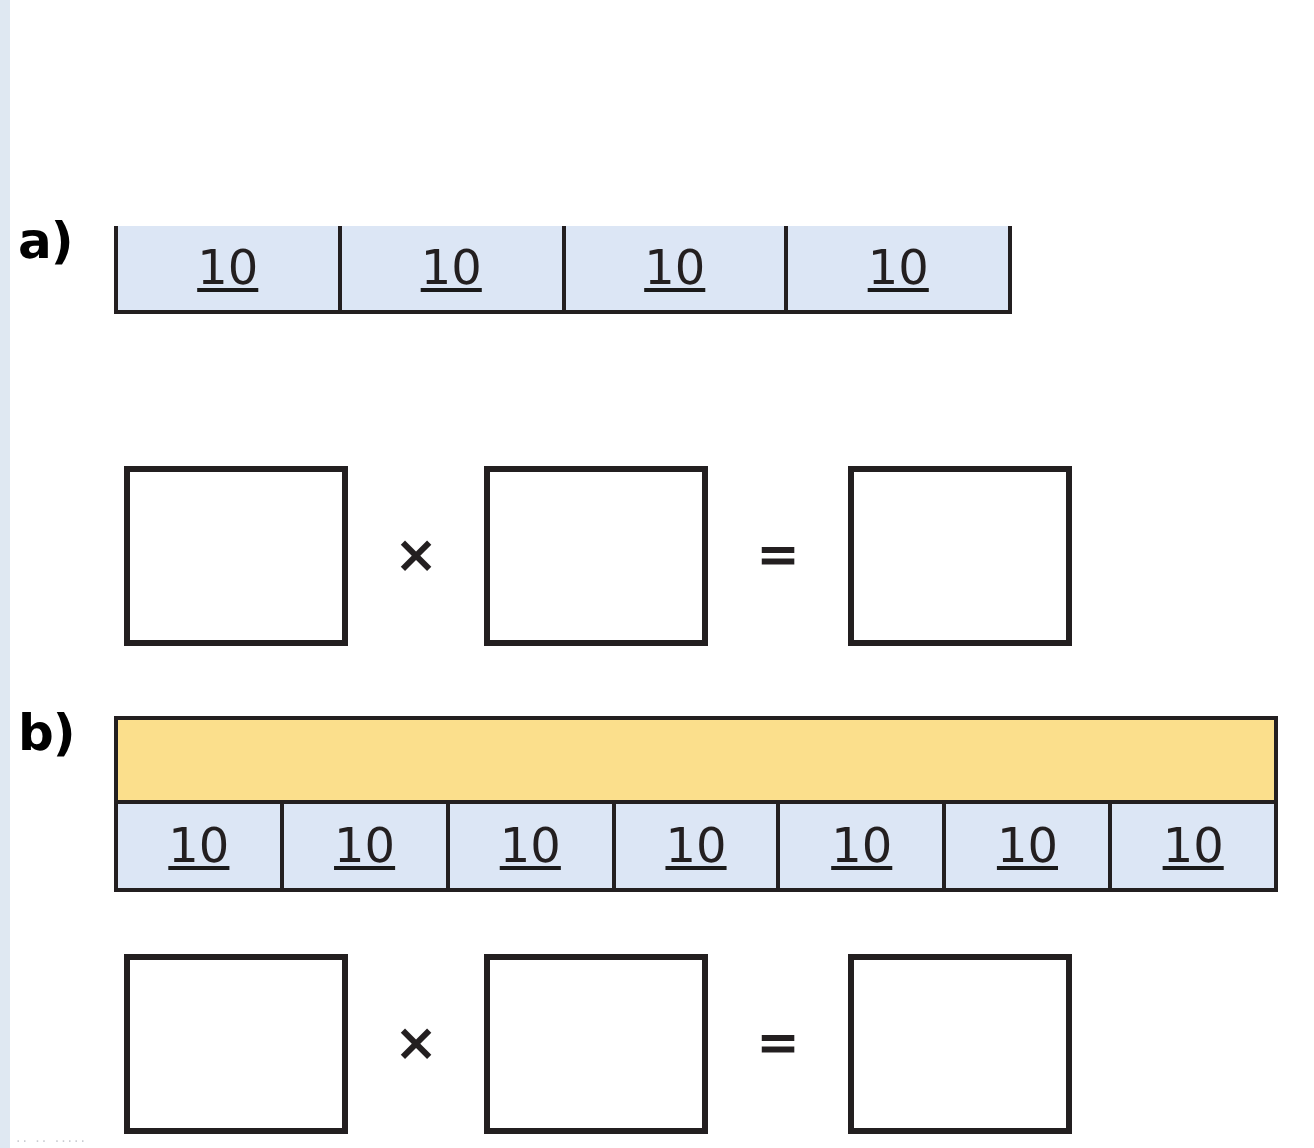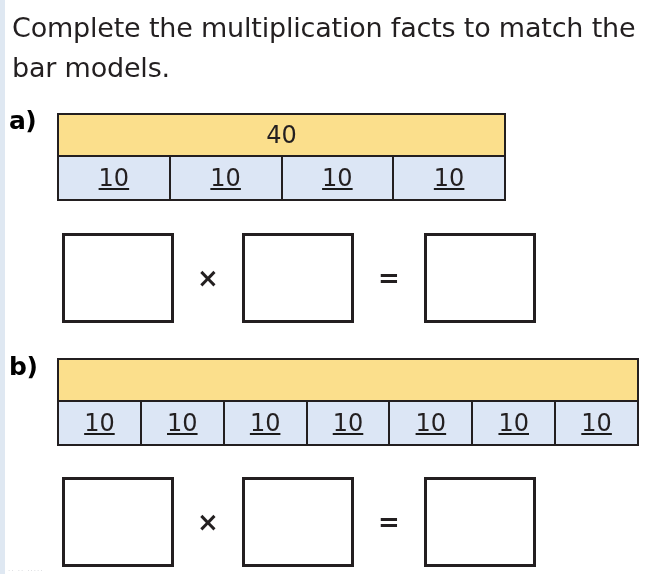--- a/index.html
+++ b/index.html
@@ -138,26 +138,24 @@
     line-height: 8px;
   }
 </style>
 </head>
 <body>
 
 <div class="edge-strip"></div>
 
 <div class="page">
 
-  <div class="heading">Complete the multiplication facts to match the bar models.</div>
 
   <div class="q-label a">a)</div>
 
   <div class="barmodel" id="barmodel-a">
-    <div class="bar-whole">40</div>
     <div class="bar-parts">
       <div class="bar-part">10</div>
       <div class="bar-part">10</div>
       <div class="bar-part">10</div>
       <div class="bar-part">10</div>
     </div>
   </div>
 
   <div class="equation" id="equation-a">
     <div class="ans-box"></div>

